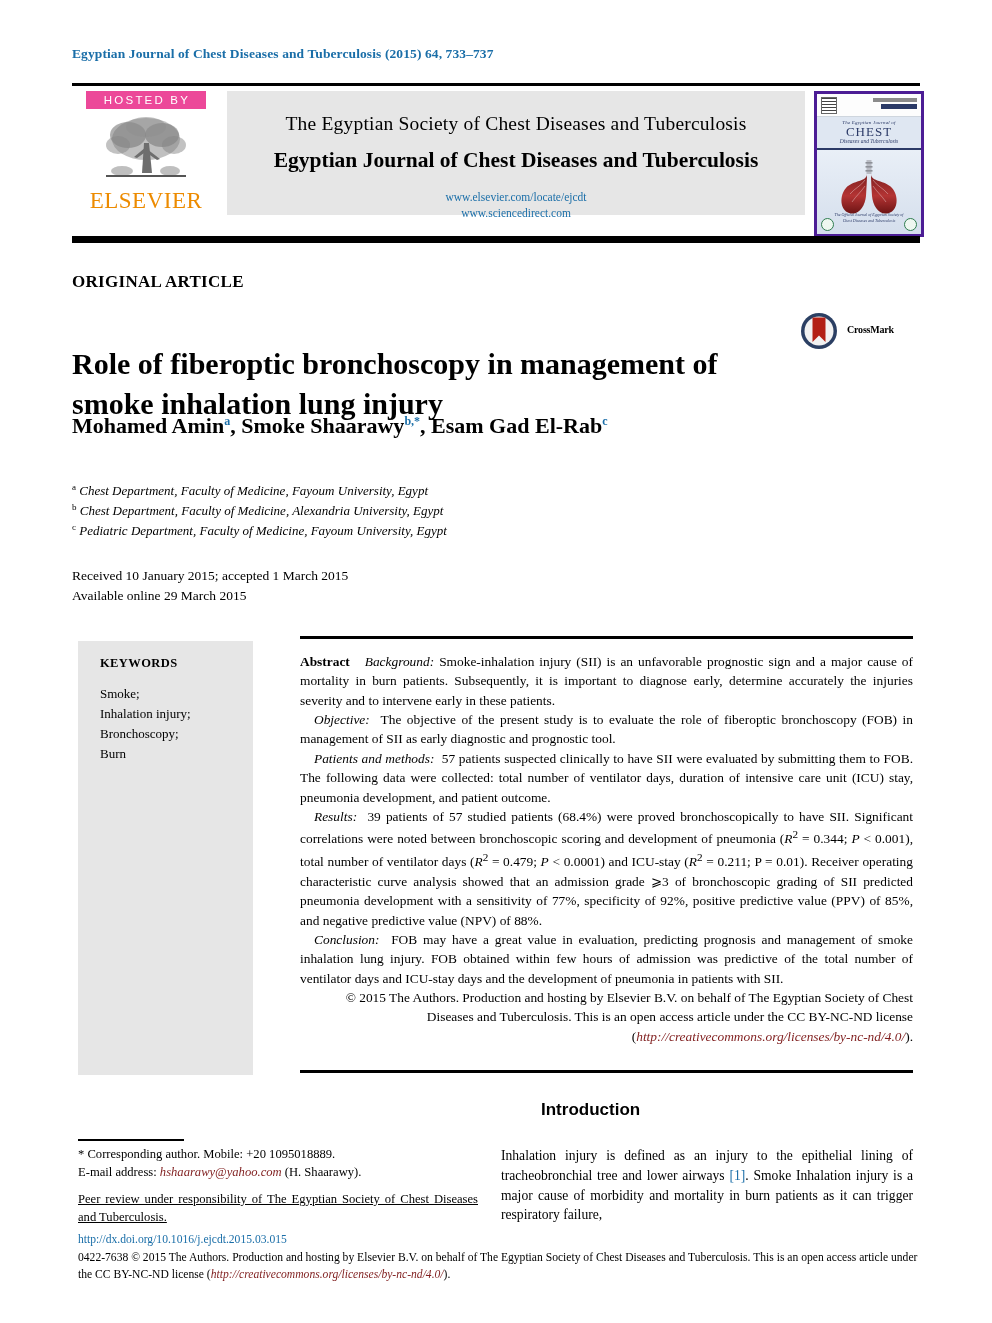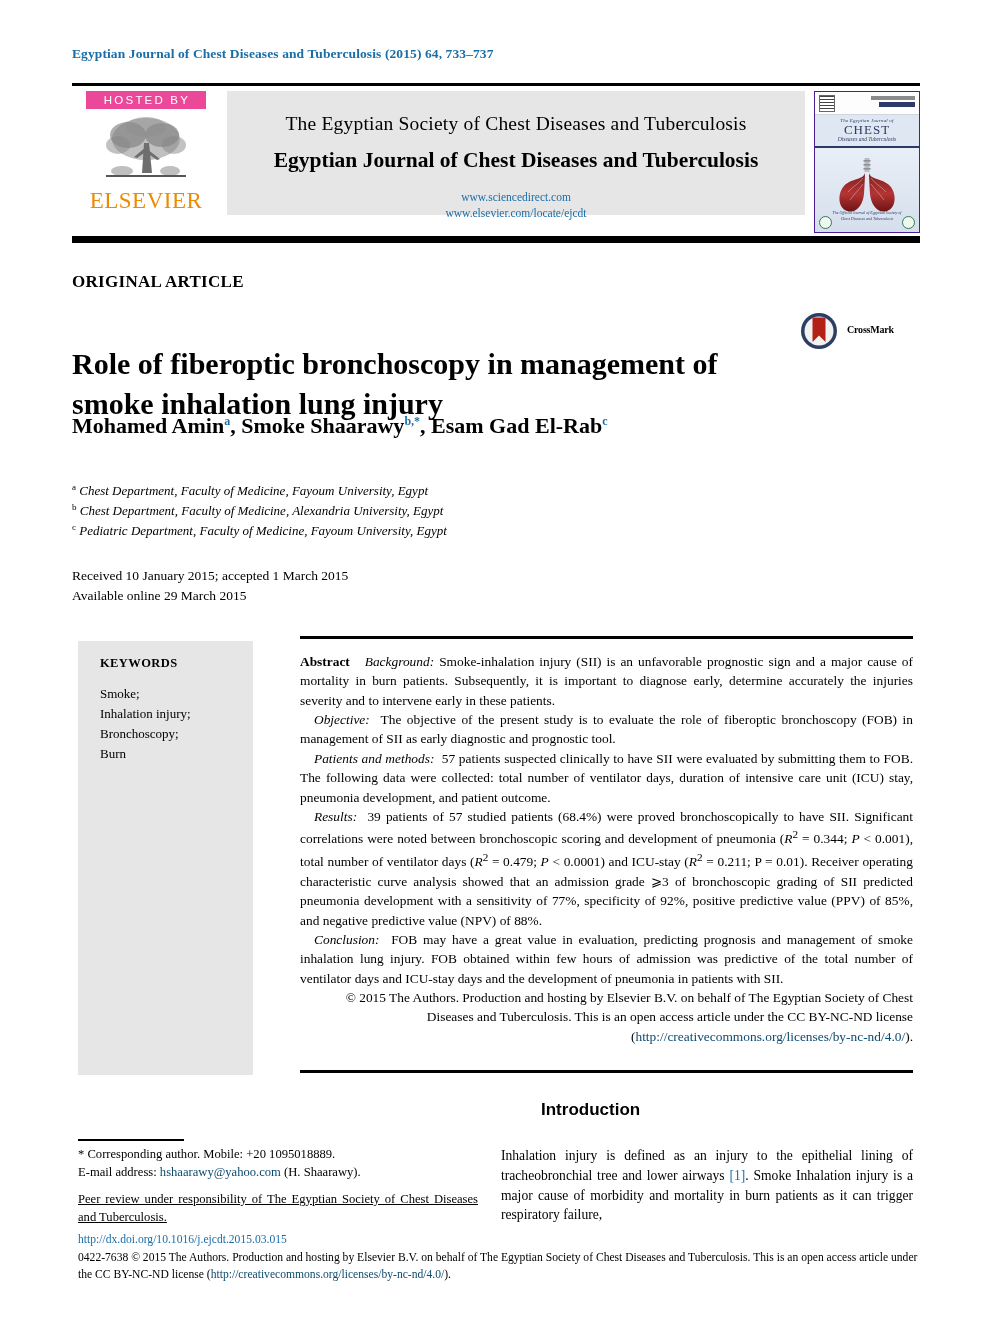--- a/index.html
+++ b/index.html
@@ -118,21 +118,21 @@
   }
   .urls span { display: block; }
 
   
   .cover {
     position: absolute;
     left: 742px;
     top: 8px;
     width: 104px;
     height: 140px;
-    border: 1px solid #4c1d95;
+    border: 3px solid #4c1d95;
     background: #ffffff;
     overflow: hidden;
   }
   .cover-head {
     height: 22px;
     border-bottom: 1px solid #cfd6de;
     position: relative;
     background: #fdfdfd;
   }
   .cover-head .cv-logo {
@@ -350,22 +350,23 @@
   .abstract p.first { text-indent: 0; }
   .abstract .lbl { font-weight: bold; }
   .abstract .sec { font-style: italic; }
   .abstract .r2 { font-style: italic; }
   .copyright {
     margin-top: 1px;
     text-align: right;
     text-indent: 0 !important;
   }
   .abstract a, .link {
-    color: #0c4a6e;
+    color: #7f1d1d;
     text-decoration: none;
+    font-style: italic;
   }
 
   
   .foot-rule {
     position: absolute;
     left: 78px;
     top: 1139px;
     width: 106px;
     height: 1.6px;
     background: #000;
@@ -450,22 +451,22 @@
           <rect x="6" y="62" width="80" height="2" fill="#555"></rect>
         </g>
       </svg>
       <span class="elsevier-word">ELSEVIER</span>
     </div>
 
     <div class="center-panel">
       <div class="society-line">The Egyptian Society of Chest Diseases and Tuberculosis</div>
       <div class="journal-line">Egyptian Journal of Chest Diseases and Tuberculosis</div>
       <div class="urls">
+        <span>www.elsevier.com/locate/ejcdt</span>
         <span>www.sciencedirect.com</span>
-        <span>www.elsevier.com/locate/ejcdt</span>
       </div>
     </div>
 
     <div class="cover">
       <div class="cover-head">
         <span class="cv-logo"></span>
         <span class="cv-pub"></span>
         <span class="cv-pub2"></span>
       </div>
       <div class="cover-title">

